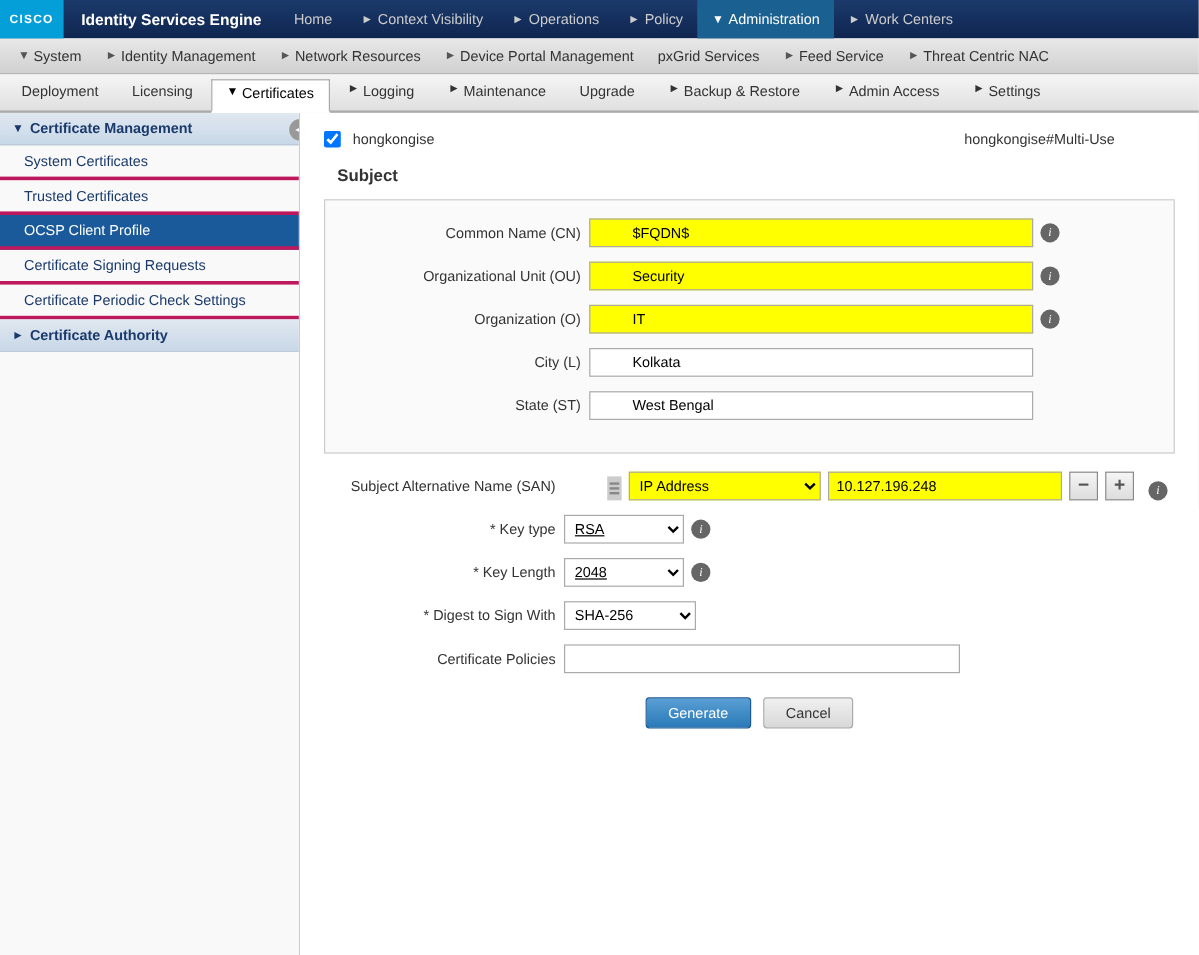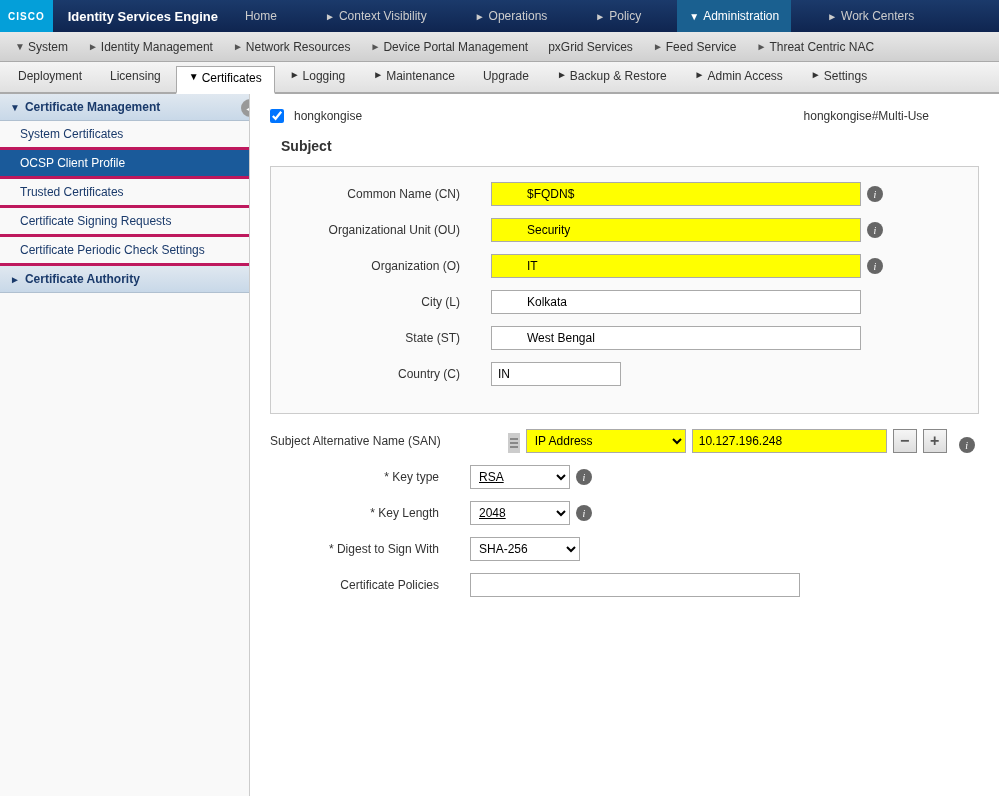--- a/index.html
+++ b/index.html
@@ -33,21 +33,20 @@
       color: white;
       font-size: 13px;
       font-weight: bold;
       padding: 0 15px;
       white-space: nowrap;
     }
     .top-nav-items {
       display: flex;
       height: 100%;
       flex: 1;
-      gap: 24px;
     }
     .top-nav-item {
       color: #ccc;
       padding: 0 12px;
       display: flex;
       align-items: center;
       cursor: pointer;
       font-size: 12px;
       height: 100%;
       white-space: nowrap;
@@ -199,21 +198,21 @@
     }
 
     .form-row {
       display: flex;
       align-items: center;
       margin-bottom: 12px;
     }
     .form-label {
       text-align: right;
       min-width: 200px;
-      padding-right: 31px;
+      padding-right: 7px;
       font-size: 12px;
       color: #333;
     }
     .form-input {
       border: 1px solid #aaa;
       padding: 3px 6px;
       font-size: 12px;
       background: white;
       height: 24px;
     }
@@ -435,25 +434,25 @@
   <div class="sidebar">
     <div class="sidebar-collapse-btn">◀</div>
 
     <div class="sidebar-section-header">
       <span class="arrow">▼</span>
       <span>Certificate Management</span>
     </div>
     <div class="sidebar-item">
       <span>System Certificates</span>
     </div>
+    <div class="sidebar-item">
+      <span>Trusted Certificates</span>
+    </div>
     <div class="sidebar-item active">
       <span>OCSP Client Profile</span>
-    </div>
-    <div class="sidebar-item">
-      <span>Trusted Certificates</span>
     </div>
     <div class="sidebar-item">
       <span>Certificate Signing Requests</span>
     </div>
     <div class="sidebar-item">
       <span>Certificate Periodic Check Settings</span>
     </div>
 
     <div class="sidebar-section-header">
       <span class="arrow">►</span>
@@ -494,24 +493,20 @@
       <div class="form-row">
         <div class="form-label">City (L)</div>
         <input type="text" class="form-input wide" value="Kolkata" style="">
       </div>
 
       <div class="form-row">
         <div class="form-label">State (ST)</div>
         <input type="text" class="form-input wide" value="West Bengal" style="">
       </div>
 
-      <div class="form-row">
-        <div class="form-label">Country (C)</div>
-        <input type="text" class="form-input short" value="IN" style="">
-      </div>
 
     </div>
 
     <div class="form-row" style="margin-bottom:12px;">
       <div class="form-label">Subject Alternative Name (SAN)</div>
       <div class="san-row">
         <div class="san-drag-handle">
           <span></span>
           <span></span>
           <span></span>
@@ -557,15 +552,19 @@
         <option>SHA-384</option>
         <option>SHA-512</option>
       </select>
     </div>
 
     <div class="form-row">
       <div class="form-label">Certificate Policies</div>
       <input type="text" class="form-input" style="width: 330px;" value="">
     </div>
 
+    <div class="btn-row">
+      <button class="btn-generate">Generate</button>
+      <button class="btn-cancel">Cancel</button>
+    </div>
 
   </div>
 </div>
 
 </body></html>

